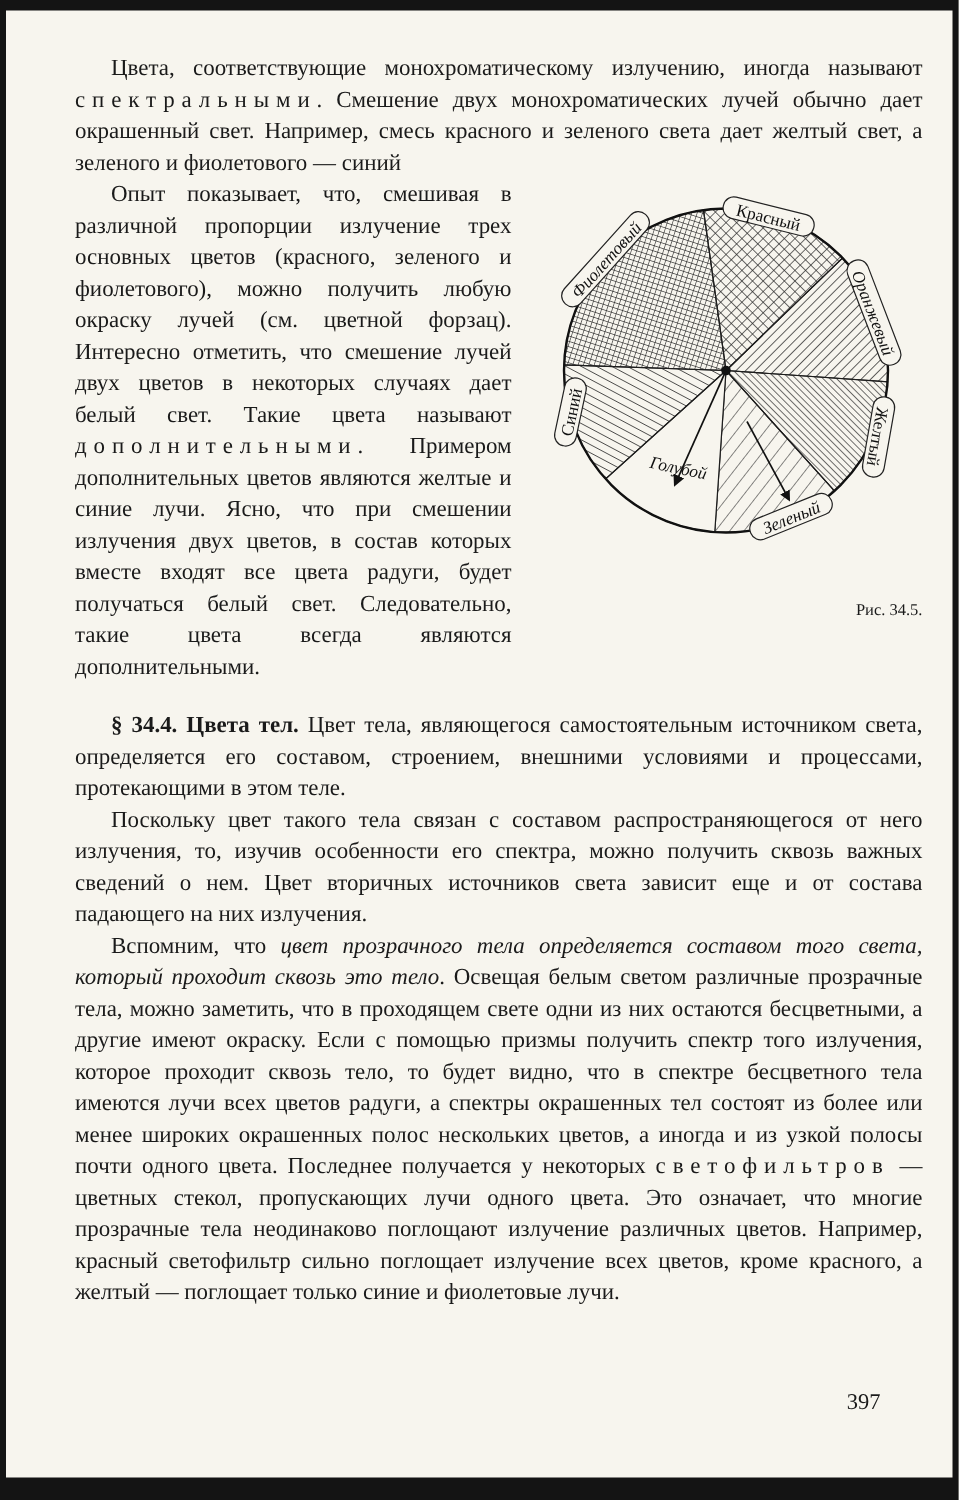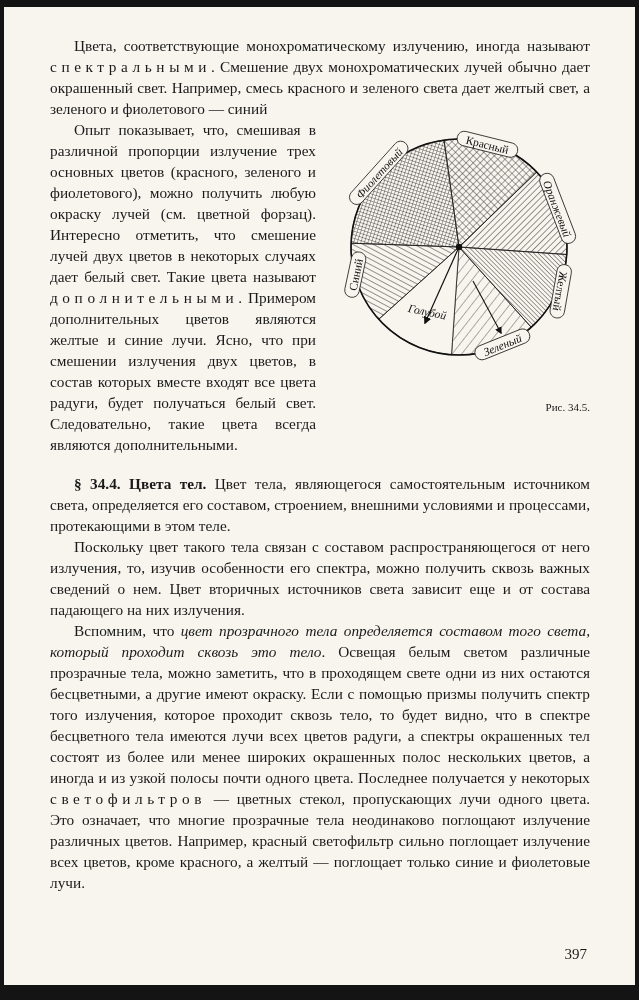--- a/index.html
+++ b/index.html
@@ -10,21 +10,21 @@
     background:#f7f5ee;
     border-top:7px solid #141414;
     border-bottom:15px solid #141414;
     border-left:4px solid #141414;
     border-right:4px solid #141414;
     overflow:hidden;
     font-family:"Liberation Serif","DejaVu Serif",serif;
     color:#1a1a1a;
   }
   .content {
-    padding:28px 45px 0 46px;
+    padding:28px 20px 0 46px;
     font-size:15.3px;
     line-height:21px;
     text-align:justify;
   }
   .content p { margin:0; text-indent:24px; }
   .content p.noindent { text-indent:0; }
   .content p.sec-gap { margin-top:18px; }
   .spaced { letter-spacing:0.30em; }
   .bold { font-weight:bold; }
   .ital { font-style:italic; }
@@ -32,21 +32,21 @@
     float:right;
     width:262px;
     margin:2px 0 6px 12px;
     text-indent:0;
     text-align:center;
   }
   .fig svg { display:block; margin:0 auto; }
   .fig-caption { font-size:11px; margin-top:24px; text-align:right; }
   .pagenum {
     position:absolute;
-    right:48px; bottom:22px;
+    right:48px; bottom:41px;
     font-size:15px;
     font-family:"Liberation Serif","DejaVu Serif",serif;
   }
   .wheel-label { font-size:11.5px; fill:#111; }
 </style>
 </head>
 <body>
 
 <div class="page">
   <div class="content">

